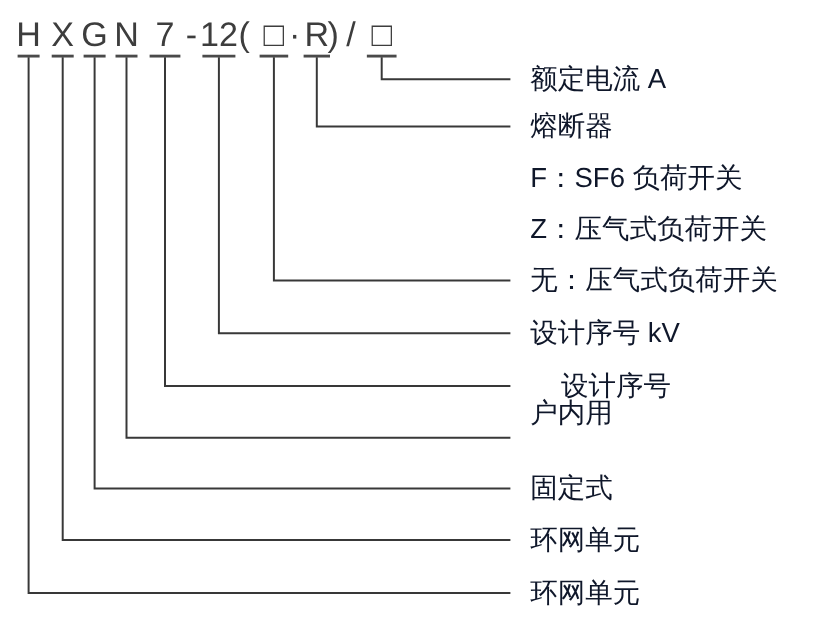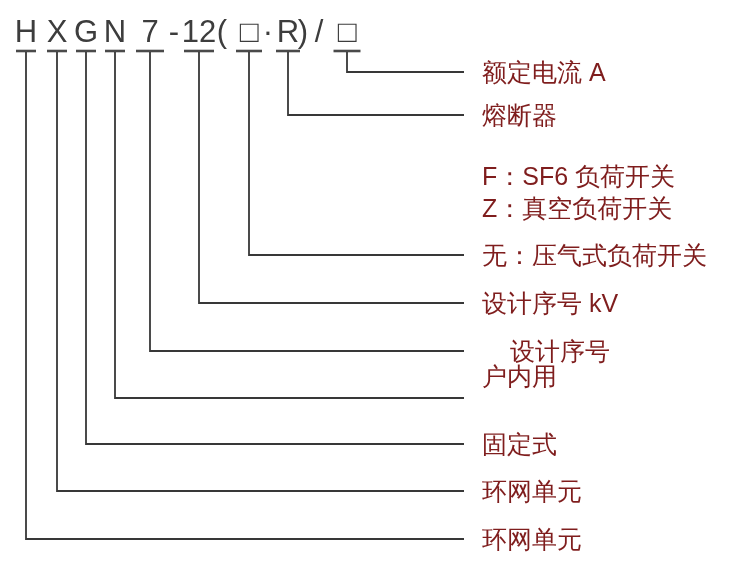--- a/index.html
+++ b/index.html
@@ -33,21 +33,21 @@
     color: #3d3d3d;
   }
   .row-label {
     position: absolute;
     left: 482px;
     transform: translateY(-50%);
     font-size: 25px;
     line-height: 30px;
     font-weight: 400;
     white-space: pre;
-    color: #7f1d1d;
+    color: #0f172a;
   }
 </style>
 </head>
 <body>
 
 <div class="stage">
   <svg id="connector-svg" xmlns="http://www.w3.org/2000/svg" viewBox="0 0 750 571">
       <path d="M16,51 H36" stroke="#4a4a4a" stroke-width="2.6" fill="none"></path>
       <path d="M47,51 H67" stroke="#4a4a4a" stroke-width="2.6" fill="none"></path>
       <path d="M76,51 H96" stroke="#4a4a4a" stroke-width="2.6" fill="none"></path>
@@ -79,22 +79,22 @@
       <span class="code-char" style="left: 249px;">□</span>
       <span class="code-char" style="left: 268px;">·</span>
       <span class="code-char" style="left: 288px;">R</span>
       <span class="code-char" style="left: 303px;">)</span>
       <span class="code-char" style="left: 319px;">/</span>
       <span class="code-char" style="left: 347px;">□</span>
     </div>
   <div id="label-col">
       <div class="row-label" style="top: 72px;">额定电流 A</div>
       <div class="row-label" style="top: 115px;">熔断器</div>
-      <div class="row-label" style="top: 162px; margin-top: 14px;">F：SF6 负荷开关</div>
-      <div class="row-label" style="top: 208px;">Z：真空负荷开关</div>
+      <div class="row-label" style="top: 162px;">F：SF6 负荷开关</div>
+      <div class="row-label" style="top: 208px;">Z：压气式负荷开关</div>
       <div class="row-label" style="top: 255px;">无：压气式负荷开关</div>
       <div class="row-label" style="top: 303px;">设计序号 kV</div>
       <div class="row-label" style="top: 351px; margin-left: 28px;">设计序号</div>
       <div class="row-label" style="top: 376px;">户内用</div>
       <div class="row-label" style="top: 444px;">固定式</div>
       <div class="row-label" style="top: 491px;">环网单元</div>
       <div class="row-label" style="top: 539px; text-align: center;">环网单元</div>
     </div>
 </div>
 

